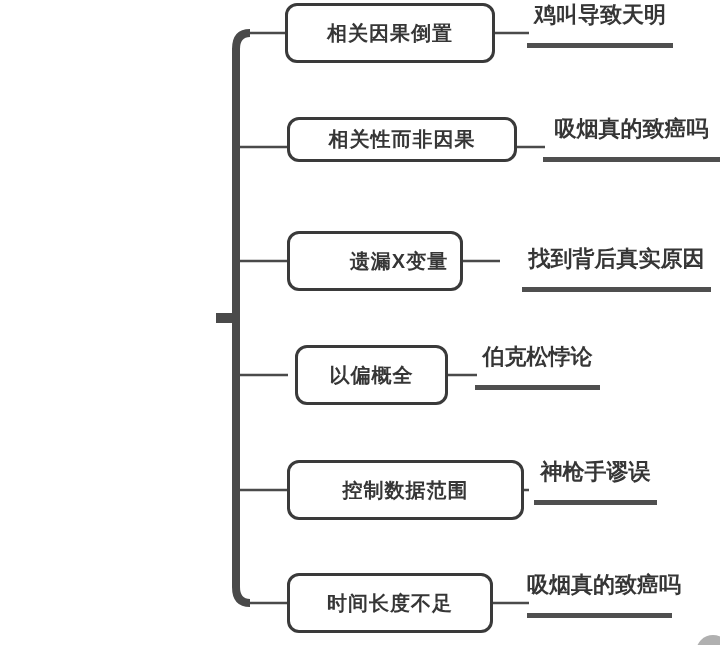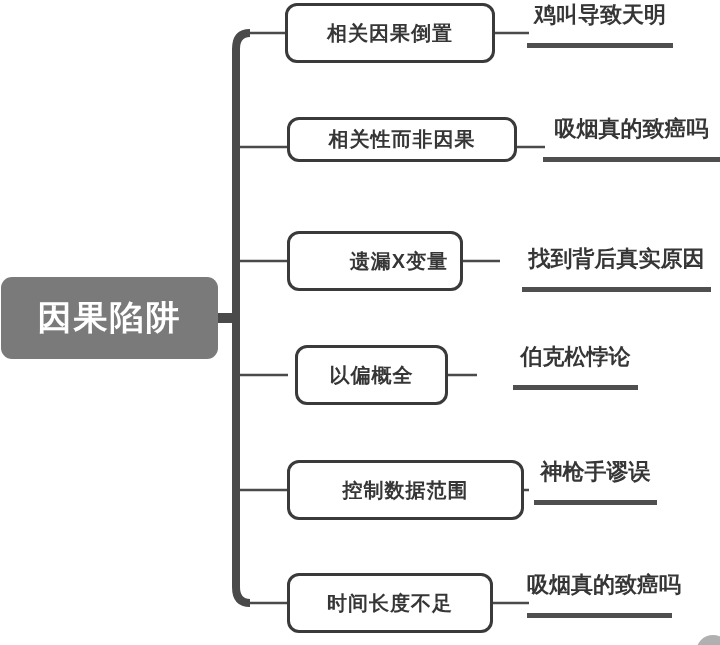--- a/index.html
+++ b/index.html
@@ -62,21 +62,21 @@
     text-align:center;
     font-size:22px;font-weight:bold;color:var(--leaf-text);
     box-sizing:content-box;
     cursor:default;
     white-space:nowrap;
     overflow:visible;
   }
   #leaf-1{left:527px;top:2px;  width:146px;}
   #leaf-2{left:543px;top:116px;width:177px;}
   #leaf-3{left:522px;top:230px;width:189px;margin-top:16px;}
-  #leaf-4{left:475px;top:344px;width:125px;margin-left:38px;}
+  #leaf-4{left:475px;top:344px;width:125px;}
   #leaf-5{left:527px;top:459px;width:123px;margin-left:7px;}
   #leaf-6{left:527px;top:572px;width:145px;}
   .watermark-circle{
     position:absolute;
     left:696px;top:635px;width:34px;height:34px;
     border-radius:50%;
     background:var(--watermark);
   }
 </style>
 </head>
@@ -98,21 +98,20 @@
     <path d="M 246 603 L 288 603" fill="none" stroke="#4a4a4a" stroke-width="2.5"></path>
 
     <path d="M 493 33 L 529 33" fill="none" stroke="#4a4a4a" stroke-width="2.5"></path>
     <path d="M 515 147 L 545 147" fill="none" stroke="#4a4a4a" stroke-width="2.5"></path>
     <path d="M 461 261 L 500 261" fill="none" stroke="#4a4a4a" stroke-width="2.5"></path>
     <path d="M 438 375 L 477 375" fill="none" stroke="#4a4a4a" stroke-width="2.5"></path>
     <path d="M 490 490 L 529 490" fill="none" stroke="#4a4a4a" stroke-width="2.5"></path>
     <path d="M 491 603 L 529 603" fill="none" stroke="#4a4a4a" stroke-width="2.5"></path>
   </svg>
 
-  <div class="root-node" id="root-node">因果陷阱</div>
 
   <div class="topic" id="topic-1">相关因果倒置</div>
   <div class="leaf" id="leaf-1">鸡叫导致天明</div>
 
   <div class="topic" id="topic-2">相关性而非因果</div>
   <div class="leaf" id="leaf-2">吸烟真的致癌吗</div>
 
   <div class="topic" id="topic-3">遗漏X变量</div>
   <div class="leaf" id="leaf-3">找到背后真实原因</div>
 

